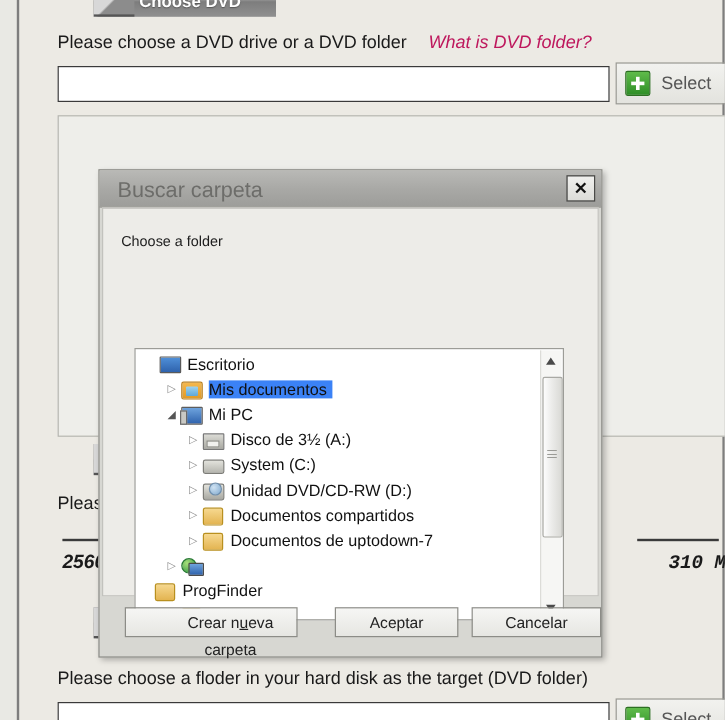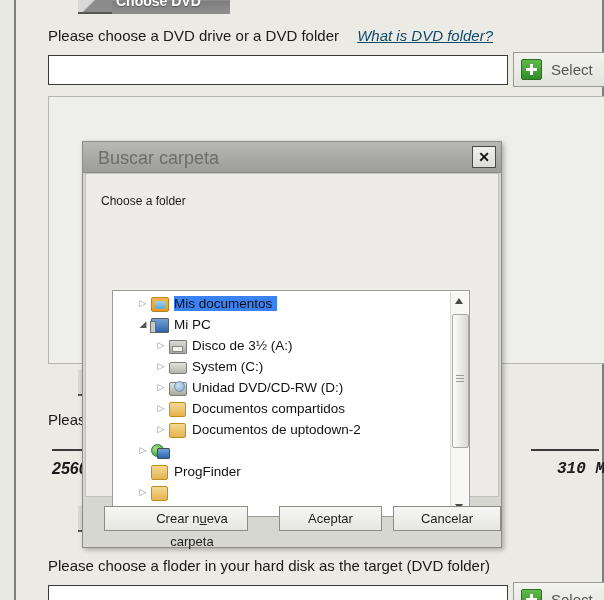--- a/index.html
+++ b/index.html
@@ -117,22 +117,21 @@
   .big-panel {
     position: absolute;
     background: #eeeeea;
     border: 1px solid #b6b6b0;
     box-sizing: border-box;
   }
 
   
   .link-italic {
     font-style: italic;
-    text-decoration: underline;
-    color: #0c4a6e;
+    color: #be185d;
     cursor: pointer;
   }
 
   
   .hrule {
     position: absolute;
     height: 2px;
     background: #3a3a3a;
   }
   .size-label {
@@ -470,20 +469,27 @@
     <span class="dlg-title">Buscar carpeta</span>
     <div class="dlg-close">✕</div>
   </div>
 
   <div class="dlg-body">
 
     <div class="dlg-prompt">Choose a folder</div>
 
     <div class="tree">
       <div class="tree-list" id="tree-list">
+          <div class="tree-row" style="padding-left: 4px;">
+            <span class="tw-arrow none"></span>
+            <span class="tw-icon">
+              <span class="ic-monitor" style="display: block;"></span>
+            </span>
+            <span class="tw-label">Escritorio</span>
+          </div>
           <div class="tree-row" style="padding-left: 22px;">
             <span class="tw-arrow ">▷</span>
             <span class="tw-icon">
               <span class="ic-folder-doc" style="display: block;"></span>
             </span>
             <span class="tw-label sel">Mis documentos</span>
           </div>
           <div class="tree-row" style="padding-left: 22px;">
             <span class="tw-arrow open">◢</span>
             <span class="tw-icon">
@@ -517,29 +523,29 @@
             <span class="tw-icon">
               <span class="ic-folder" style="display: block;"></span>
             </span>
             <span class="tw-label">Documentos compartidos</span>
           </div>
           <div class="tree-row" style="padding-left: 40px;">
             <span class="tw-arrow ">▷</span>
             <span class="tw-icon">
               <span class="ic-folder" style="display: block;"></span>
             </span>
-            <span class="tw-label">Documentos de uptodown-2</span>
+            <span class="tw-label">Documentos de uptodown-7</span>
           </div>
           <div class="tree-row" style="padding-left: 22px;">
             <span class="tw-arrow ">▷</span>
             <span class="tw-icon">
               <span class="ic-network" style="display: block;"></span>
             </span>
           </div>
-          <div class="tree-row" style="padding-left: 22px;">
+          <div class="tree-row" style="">
             <span class="tw-arrow none"></span>
             <span class="tw-icon">
               <span class="ic-folder" style="display: block;"></span>
             </span>
             <span class="tw-label">ProgFinder</span>
           </div>
           <div class="tree-row" style="padding-left: 22px;">
             <span class="tw-arrow">▷</span>
             <span class="tw-icon">
               <span class="ic-folder" style="display: block;"></span>

